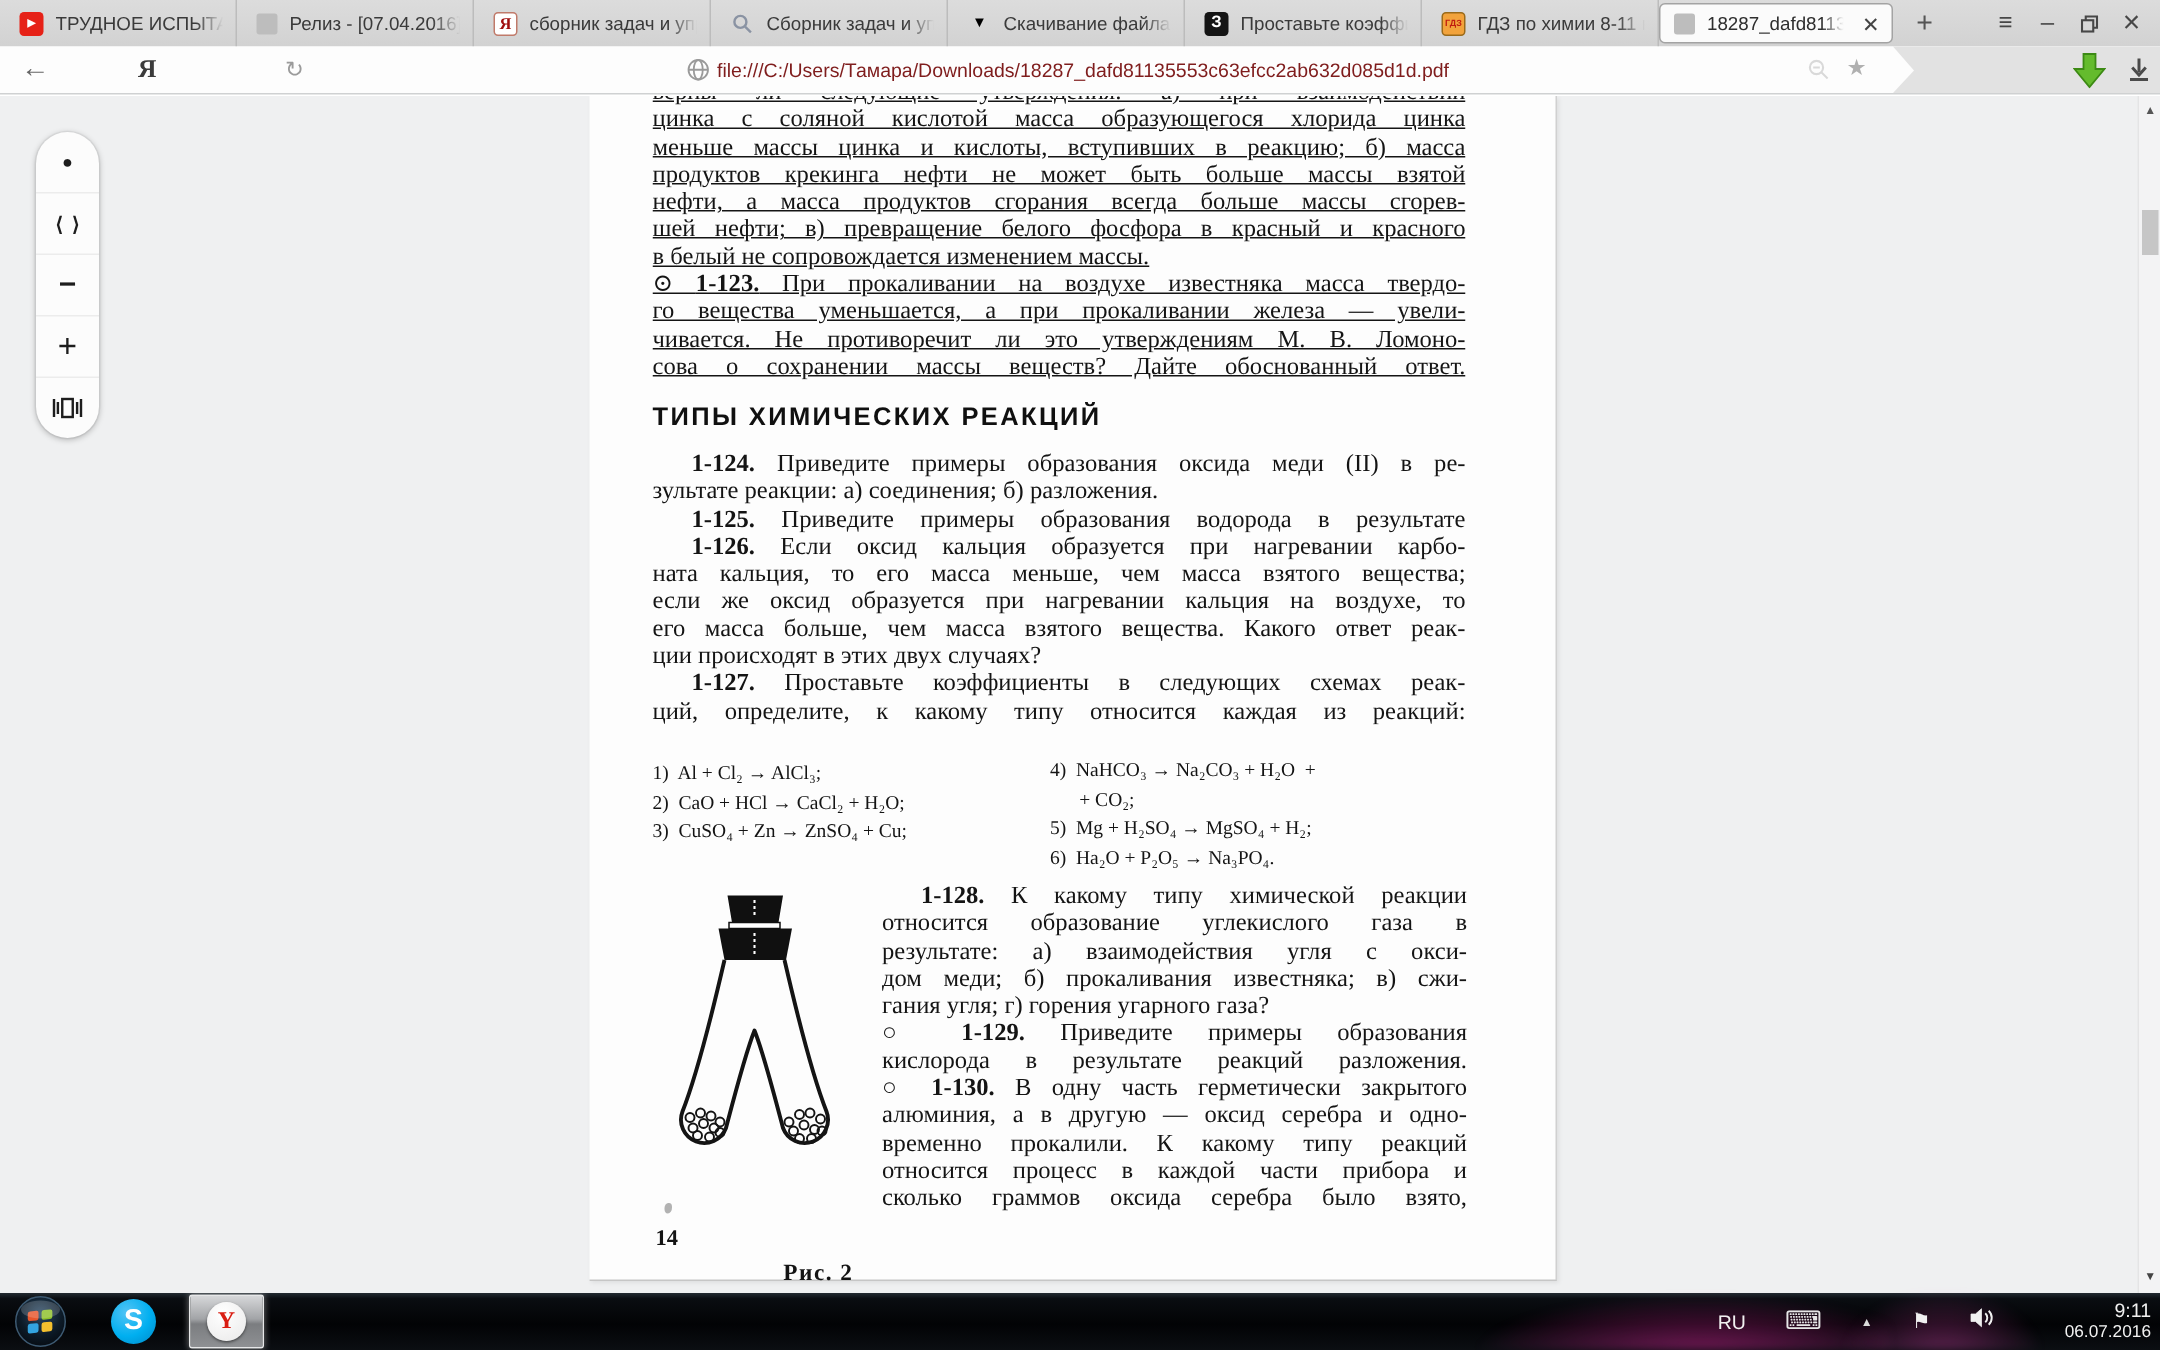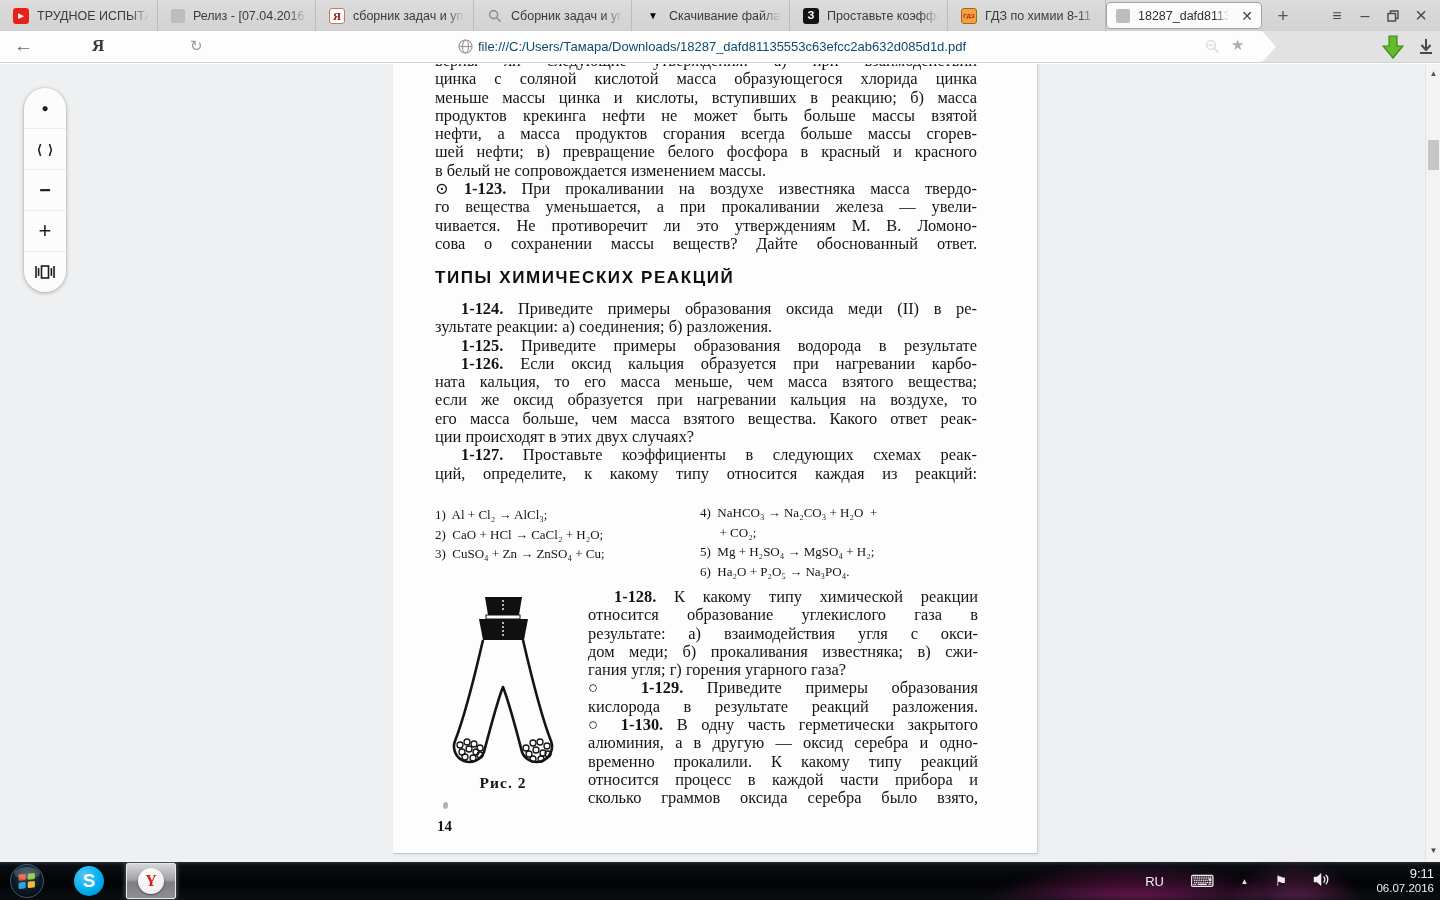--- a/index.html
+++ b/index.html
@@ -36,48 +36,48 @@
     color:#474747;font-size:16px;}
   .wc.close{font-size:20px;}
 
   
   #addressbar{position:absolute;left:0;top:31px;width:1440px;height:32px;background:#fdfdfd;
     border-bottom:1px solid #cfd1d2;box-sizing:border-box;}
   #back-arrow{position:absolute;left:14px;top:4px;font-size:19px;color:#666;}
   #ybrowser-logo{position:absolute;left:92px;top:5px;font:bold 17px "Liberation Serif",serif;color:#3b3b3b;}
   #reload-icon{position:absolute;left:190px;top:6px;font-size:15px;color:#9b9b9b;}
   #globe-icon{position:absolute;left:458px;top:8px;}
-  #url-text{position:absolute;left:478px;top:8px;font-size:13px;color:#0c4a6e;white-space:nowrap;}
+  #url-text{position:absolute;left:478px;top:8px;font-size:13px;color:#7f1d1d;white-space:nowrap;}
   #zoomglass-icon{position:absolute;left:1205px;top:8px;opacity:.55;}
   #star-icon{position:absolute;left:1231px;top:5px;font-size:15px;color:#b0b0b0;}
   #omni-tail{position:absolute;left:1262px;top:0;width:178px;height:31px;background:#e2e2e2;}
   #omni-chevron{position:absolute;left:1262px;top:0;width:0;height:0;
     border-top:16px solid transparent;border-bottom:15px solid transparent;border-left:14px solid #fdfdfd;}
   #dl-progress-icon{position:absolute;left:1382px;top:4px;}
   #dl-tray-icon{position:absolute;left:1418px;top:7px;}
 
   
   #viewer{position:absolute;left:0;top:64px;width:1440px;height:798px;background:#eff0f1;overflow:hidden;}
   #pdf-page{position:absolute;left:393px;top:0;width:644px;height:789px;background:#fdfdfd;
     border-right:1px solid #d0d0d0;border-bottom:1px solid #c6c6c6;
     box-shadow:1px 1px 3px rgba(0,0,0,.07);
     font-family:"Liberation Serif","DejaVu Serif",serif;color:#141414;}
   .ln{height:18.3px;line-height:18.3px;font-size:16.4px;white-space:nowrap;overflow:hidden;}
   .ln.s{white-space:normal;text-align:justify;text-align-last:justify;}
   .ln b{font-weight:bold;}
-  #main-col{position:absolute;left:42px;top:-12px;width:542px;}
+  #main-col{position:absolute;left:42px;top:-12px;width:542px;text-decoration:underline;}
   #page-heading{position:absolute;left:42px;top:204px;width:542px;
     font:bold 17px "Liberation Sans",sans-serif;letter-spacing:1.6px;color:#101010;}
   #problems-col{position:absolute;left:42px;top:236px;width:542px;}
   #eq-left{position:absolute;left:42px;top:441px;}
   #eq-right{position:absolute;left:307px;top:439px;}
   .eq{height:19.5px;line-height:19.5px;font-size:13px;white-space:pre;}
   #right-col{position:absolute;left:195px;top:524px;width:390px;}
   #figure{position:absolute;left:44px;top:531px;width:132px;height:172px;}
-  #figure-caption{position:absolute;left:44px;top:710px;width:132px;text-align:center;
+  #figure-caption{position:absolute;left:44px;top:776px;width:132px;text-align:right;
     font:bold 15.5px "Liberation Serif",serif;letter-spacing:1px;}
   #ink-blot{position:absolute;left:50px;top:738px;width:5px;height:7px;background:#8a8a8a;
     border-radius:50% 40% 55% 45%;opacity:.65;}
   #page-number{position:absolute;left:44px;top:754px;font:bold 15px "Liberation Serif",serif;}
 
   
   #pill{position:absolute;left:24px;top:24px;width:42px;background:#fcfcfc;border-radius:21px;
     box-shadow:0 1px 4px rgba(0,0,0,.28), 0 0 0 1px rgba(0,0,0,.04);overflow:hidden;}
   .pill-btn{height:40px;display:flex;align-items:center;justify-content:center;gap:6px;color:#1d1d1d;}
   .pill-btn + .pill-btn{border-top:1px solid #ececec;}

